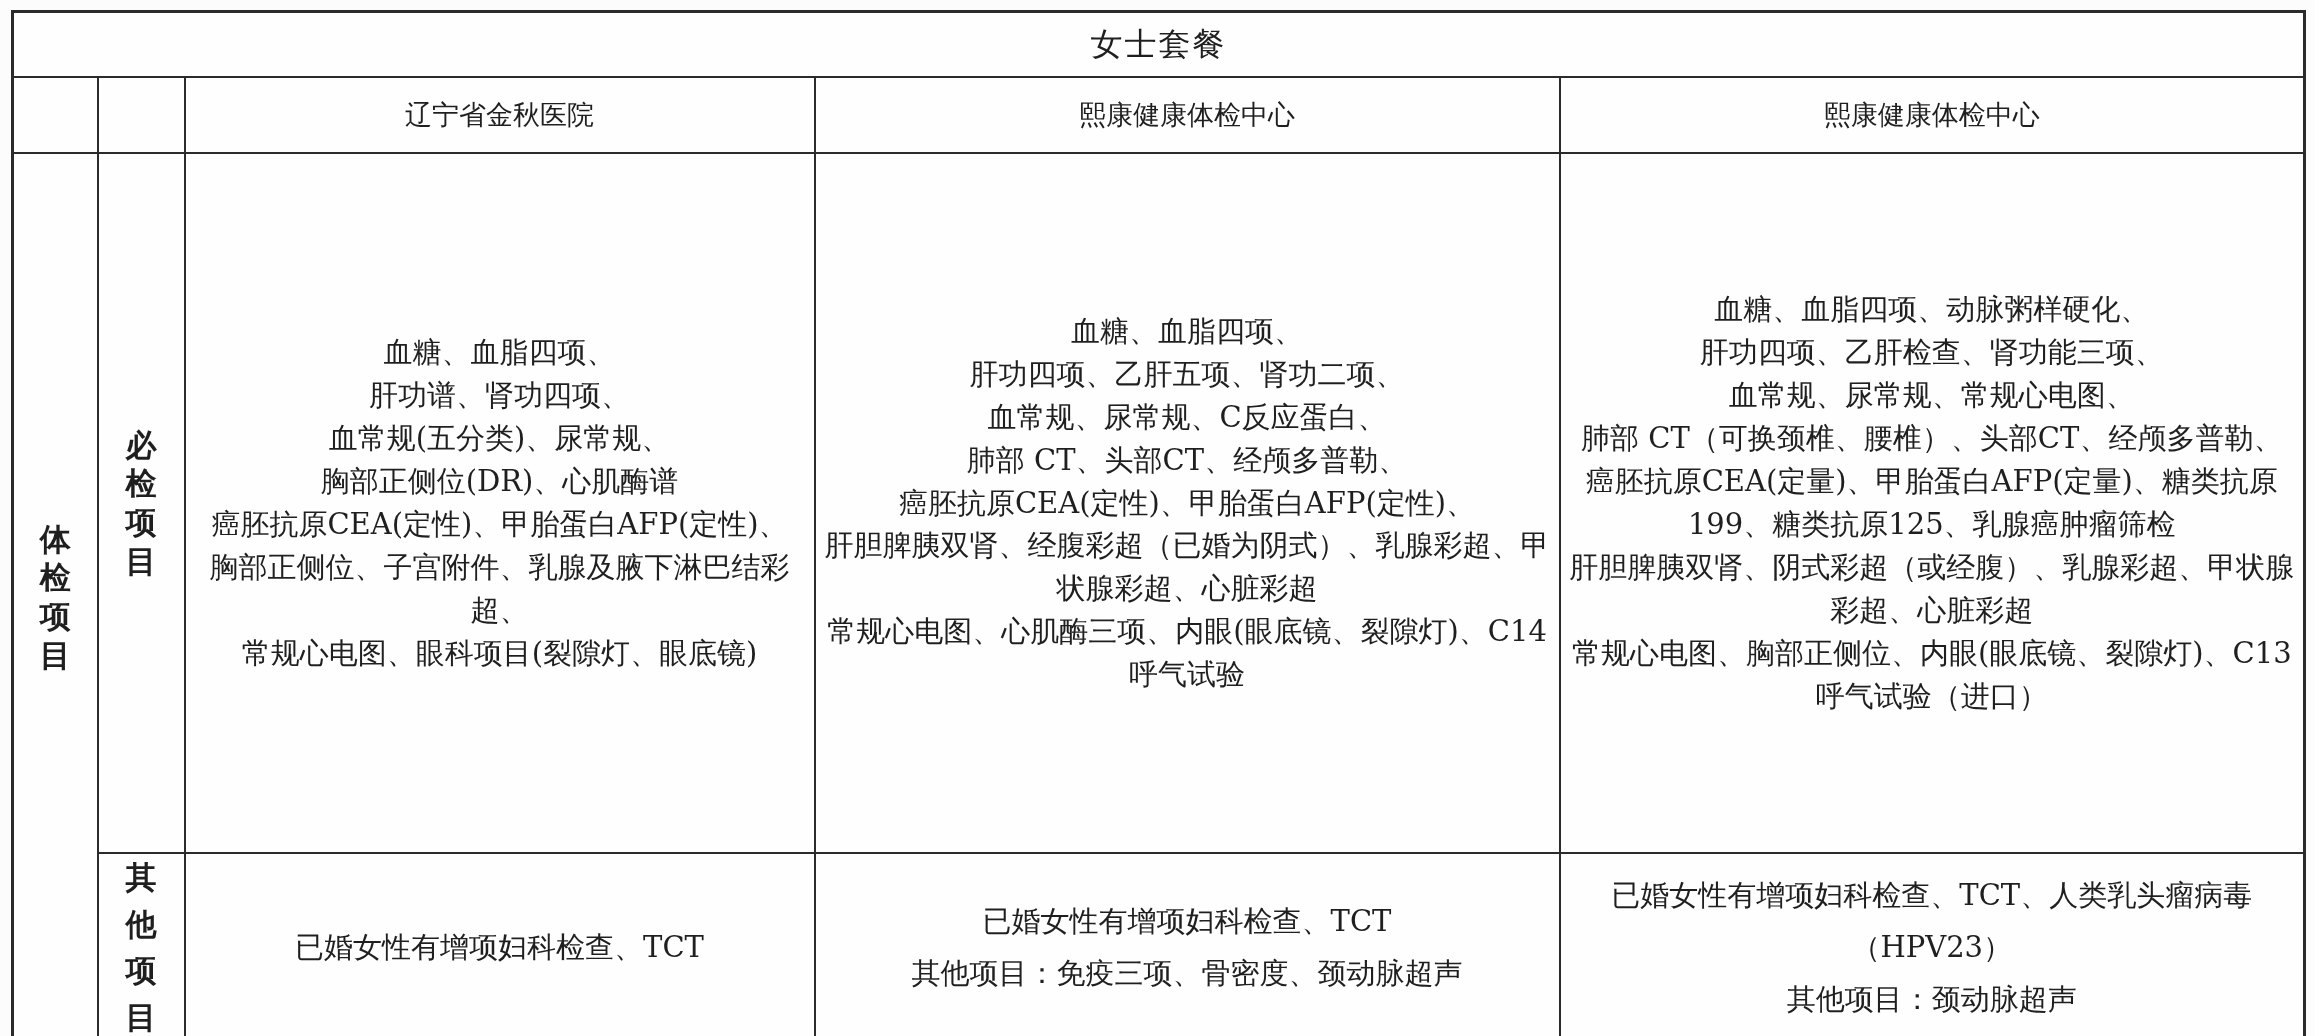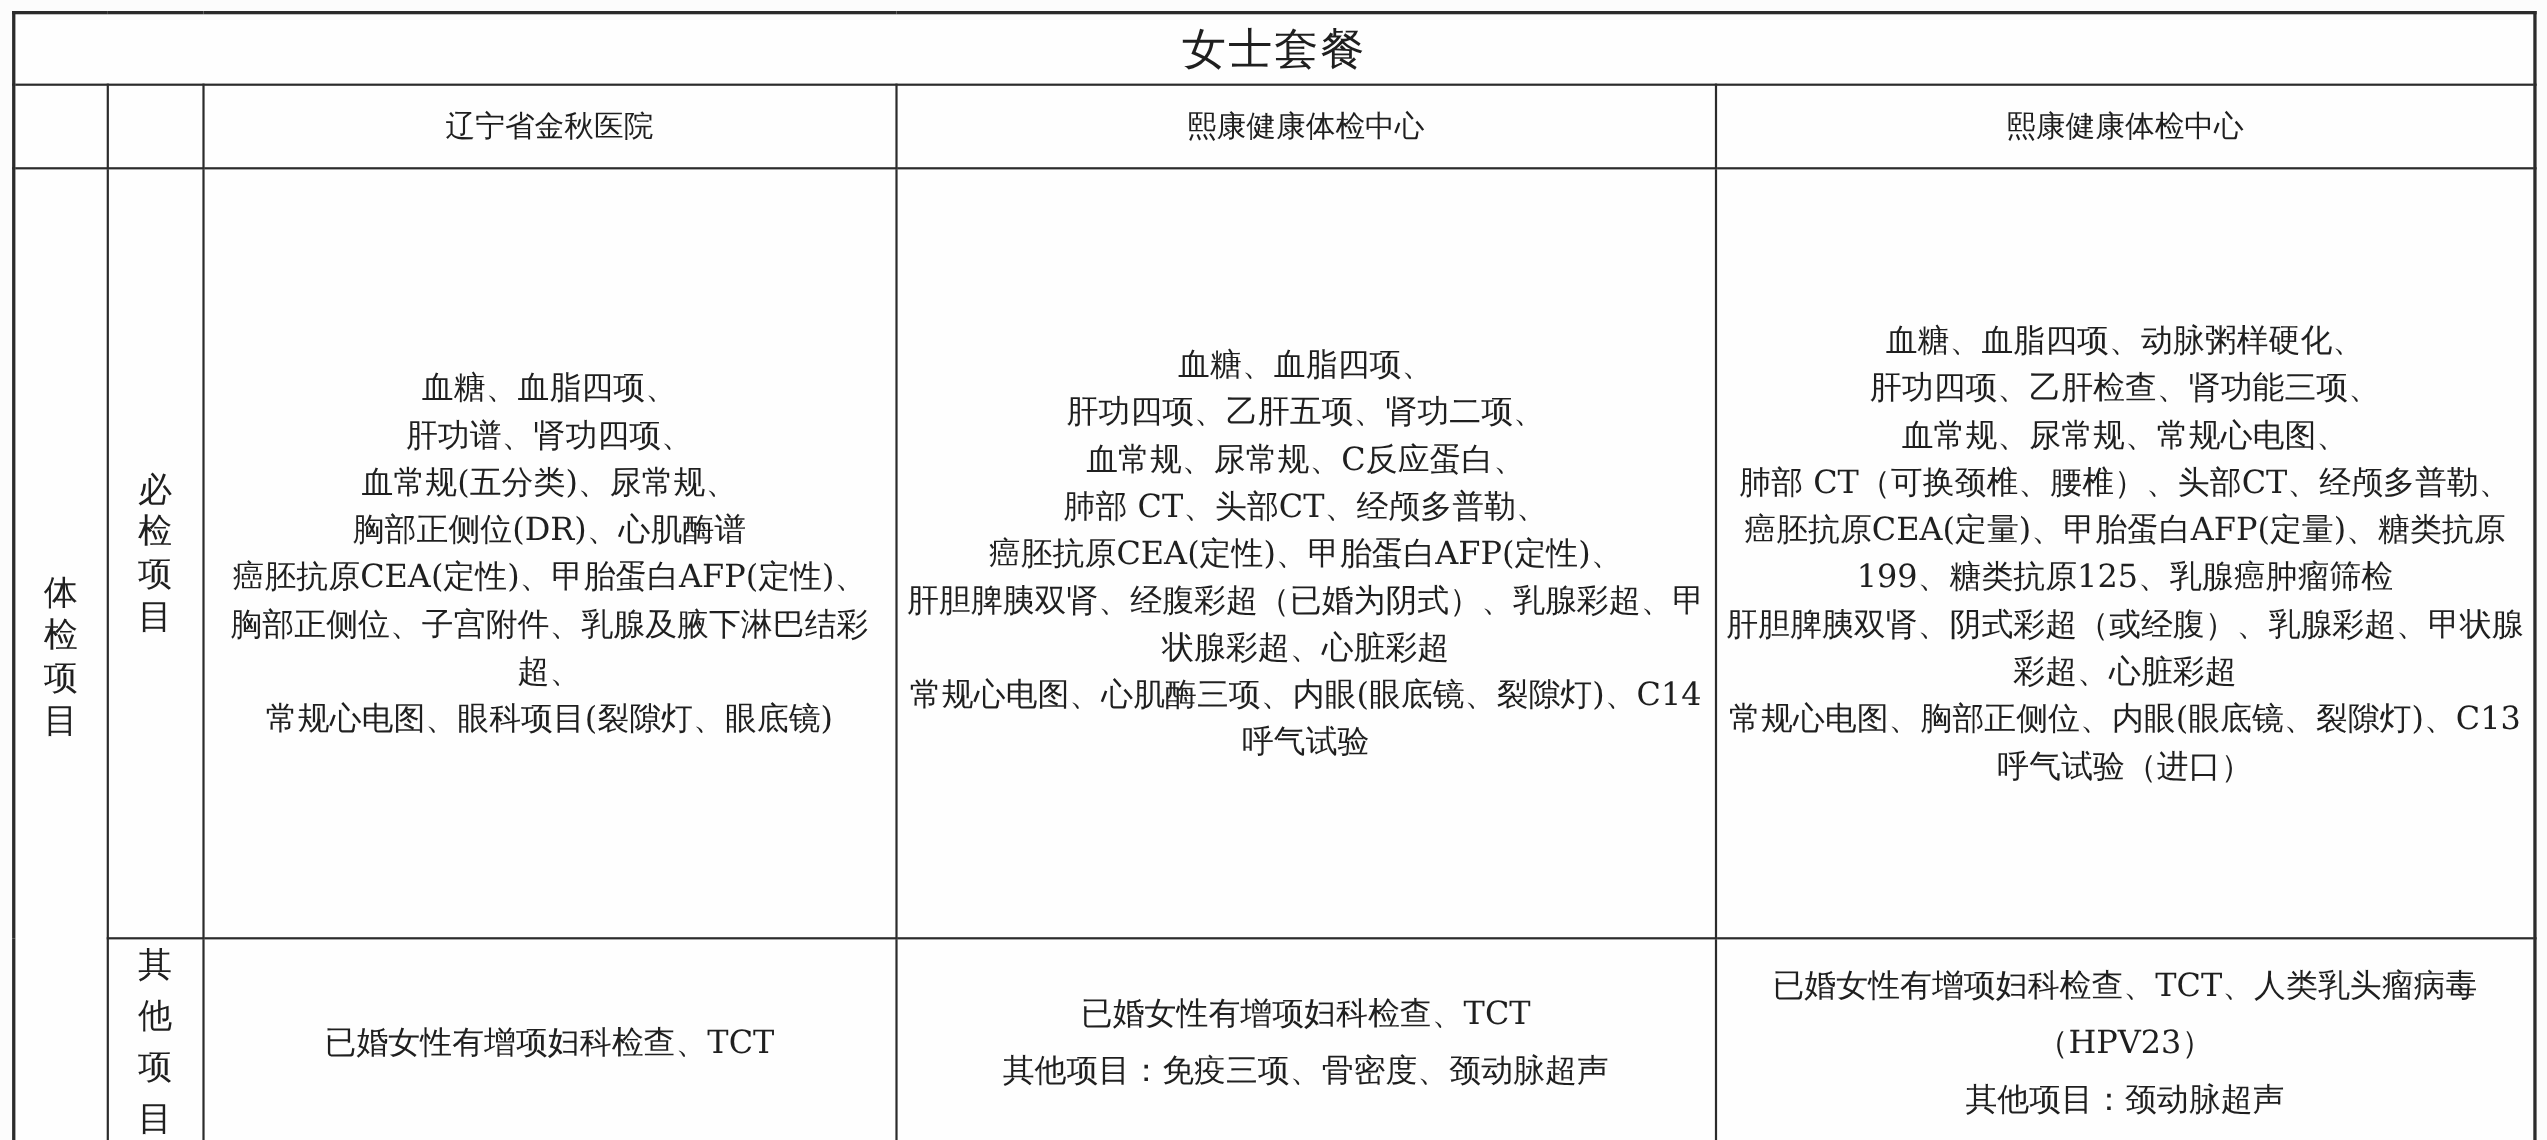--- a/index.html
+++ b/index.html
@@ -26,41 +26,42 @@
   }
   table.pkg td {
     border: 2px solid #2b2b2b;
     text-align: center;
     vertical-align: middle;
     padding: 0 8px;
     overflow: hidden;
   }
   td.title-cell {
     height: 63px;
-    font-size: 40px;
+    font-size: 32px;
     letter-spacing: 2px;
   }
   td.hospital-cell {
     height: 74px;
     font-size: 27px;
   }
   td.items-cell {
     font-size: 29px;
     line-height: 1.48;
   }
   tr.required-row td { height: 698px; }
   tr.other-row td { height: 165px; }
   td.other-items { line-height: 1.8; }
   .vlabel {
     display: inline-block;
     width: 1.1em;
     font-size: 31px;
     line-height: 1.25;
     word-break: break-all;
     text-align: center;
+    font-weight: bold;
   }
   td.group-label-cell { padding-bottom: 250px; }
   td.required-label-cell { padding-bottom: 175px; }
   td.other-label-cell .vlabel { line-height: 1.5; }
   .tline { display: block; }
 </style>
 </head>
 <body>
 
 <div class="table-wrap">

